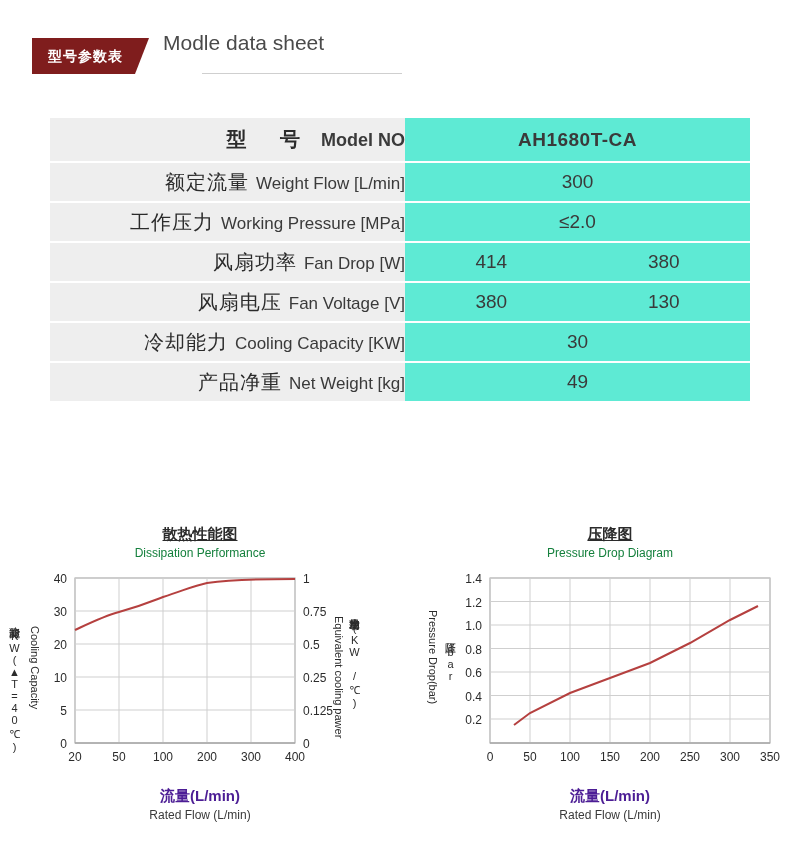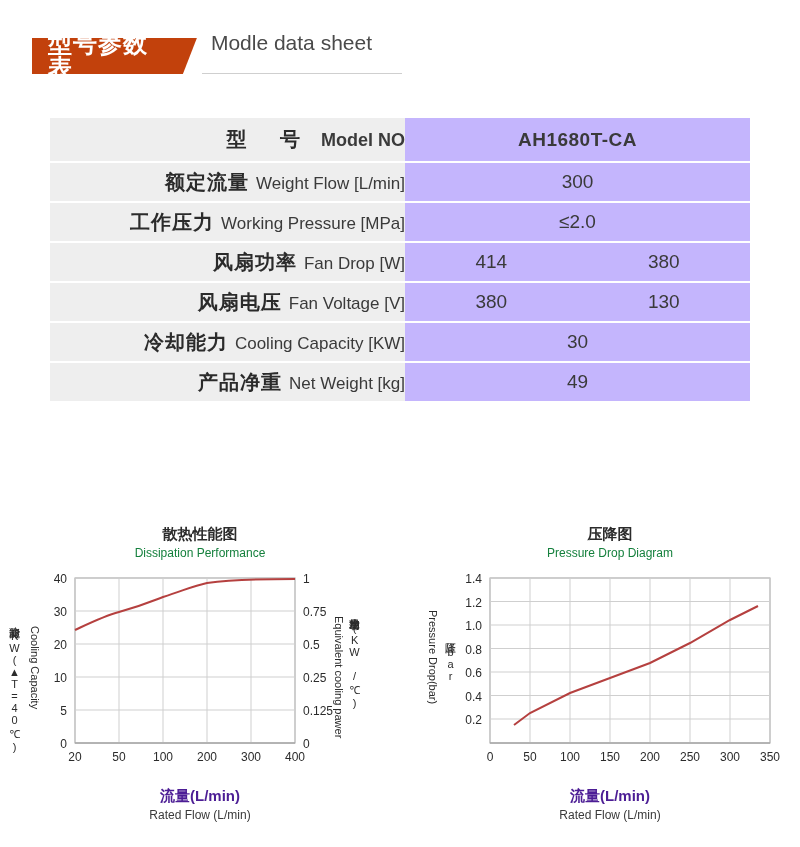--- a/index.html
+++ b/index.html
@@ -9,23 +9,23 @@
     background: #ffffff;
     font-family: "Liberation Sans", sans-serif;
     color: #2b2b2b;
   }
   .page { position: relative; width: 800px; height: 847px; overflow: hidden; }
 
   
   .section-header { position: absolute; display: flex; align-items: flex-end; }
   .tag {
     position: relative;
-    background: #c2410c;
+    background: #7f1d1d;
     color: #ffffff;
-    font-size: 24px;
+    font-size: 14px;
     font-weight: bold;
     letter-spacing: 1px;
     padding: 7px 26px 7px 16px;
     line-height: 1;
     height: 36px;
     display: flex;
     align-items: center;
     clip-path: polygon(0 0, 100% 0, calc(100% - 14px) 100%, 0 100%);
   }
   .tag-title {
@@ -55,48 +55,48 @@
     height: 40px;
     padding: 0 0 0 18px;
     vertical-align: middle;
     text-align: right;
   }
   .spec-table tr td:first-child {
     background: #eeeeee;
     width: 355px;
   }
   .spec-table tr td.val {
-    background: #c4b5fd;
+    background: #5eead4;
     text-align: center;
     padding: 0;
     font-size: 19px;
     color: #3a3a3a;
   }
   .spec-table tr.head td { height: 44px; }
   .label-cn {
     font-size: 20px;
-    font-weight: bold;
+    font-weight: normal;
     color: #2b2b2b;
     letter-spacing: 1px;
   }
   .label-cn.spread { letter-spacing: 14px; }
   .label-en {
     font-size: 17px;
     color: #3a3a3a;
     margin-left: 7px;
   }
   .head .label-cn, .head .label-en { font-weight: bold; }
   .head .label-en { font-size: 18px; }
   .head td.val { font-weight: bold; font-size: 20px; letter-spacing: .5px; }
 
   
   .charts { position: absolute; left: 0; top: 525px; width: 800px; height: 300px; }
   .chart-block { position: absolute; top: 0; }
   .chart-title-cn {
-    text-align: center; font-size: 15px; font-weight: bold; color: #2b2b2b;
+    text-align: center; font-size: 15px; font-weight: bold; color: #2b2b2b; text-decoration: underline;
   }
   .chart-title-en {
     text-align: center; font-size: 12px; color: #15803d; margin-top: 2px;
   }
   .chart-foot-cn {
     text-align: center; font-size: 15px; font-weight: bold; color: #4c1d95;
   }
   .chart-foot-en { text-align: center; font-size: 12px; color: #3a3a3a; margin-top: 2px; }
   .vlabel {
     position: absolute;

